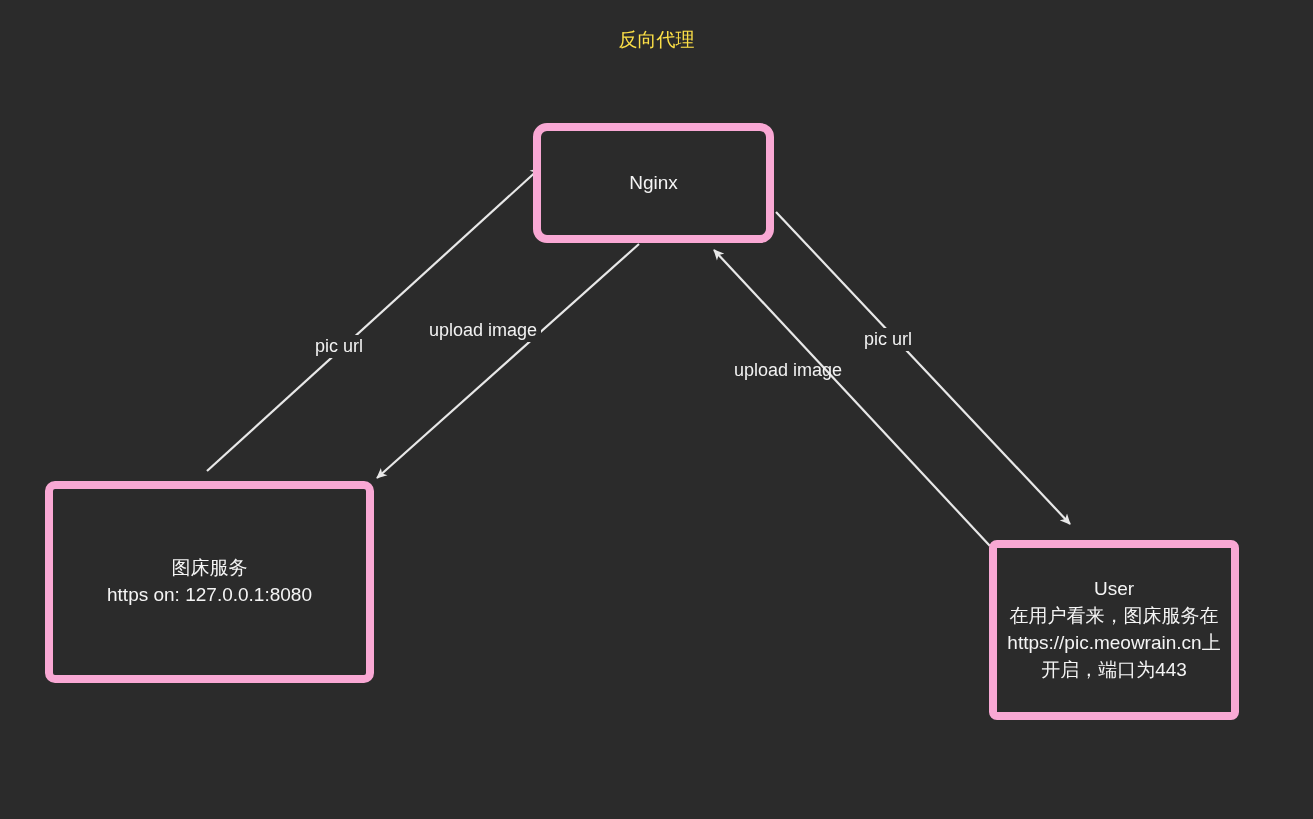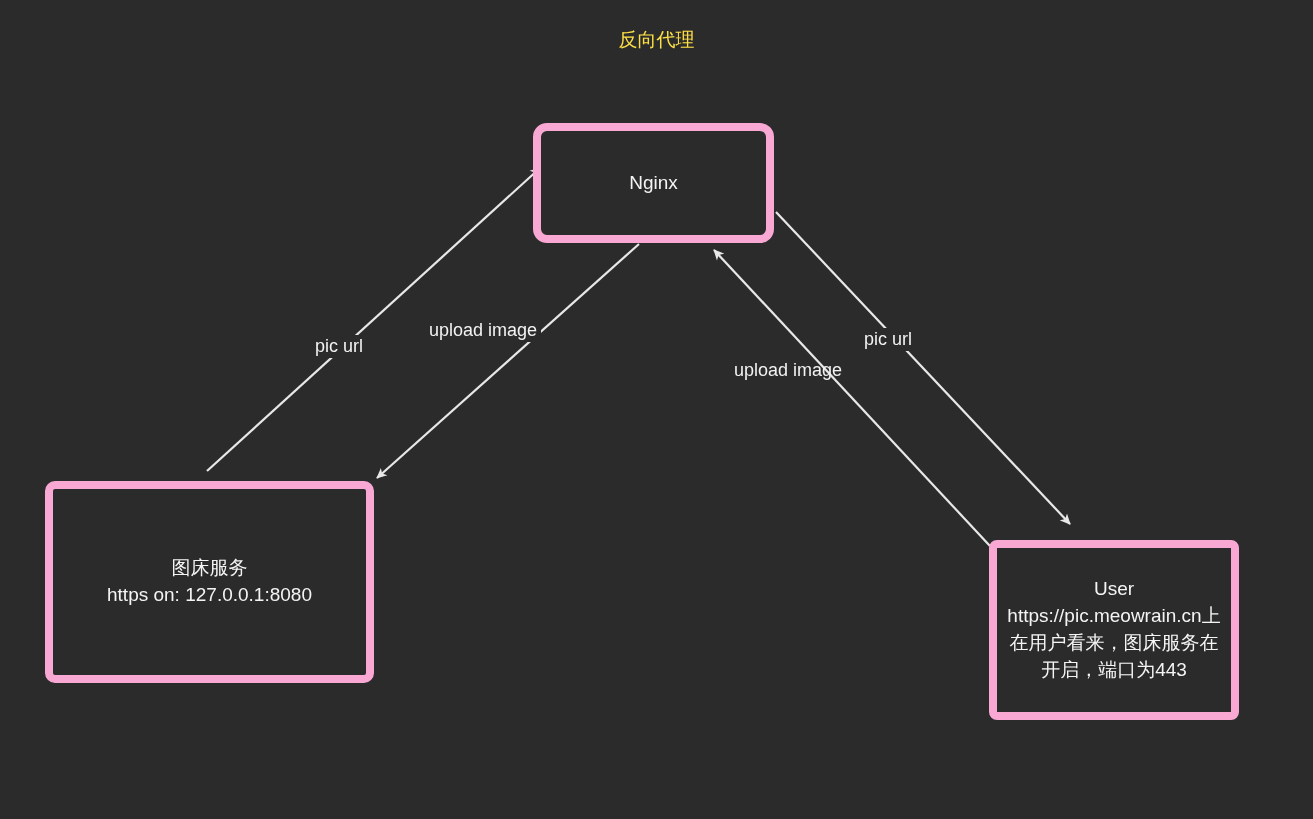--- a/index.html
+++ b/index.html
@@ -132,22 +132,22 @@
     <span class="node-line">Nginx</span>
   </div>
 
   <div class="node" id="node-imagehost">
     <span class="node-line">图床服务</span>
     <span class="node-line">https on: 127.0.0.1:8080</span>
   </div>
 
   <div class="node" id="node-user">
     <span class="node-line">User</span>
+    <span class="node-line">在用户看来，图床服务在</span>
     <span class="node-line">https://pic.meowrain.cn上</span>
-    <span class="node-line">在用户看来，图床服务在</span>
     <span class="node-line">开启，端口为443</span>
   </div>
 
   <span class="edge-label boxed" id="label-picurl-left">pic url</span>
 
   <span class="edge-label boxed" id="label-upload-left">upload image</span>
 
   <span class="edge-label boxed" id="label-picurl-right">pic url</span>
 
   <span class="edge-label" id="label-upload-right">upload image</span>

